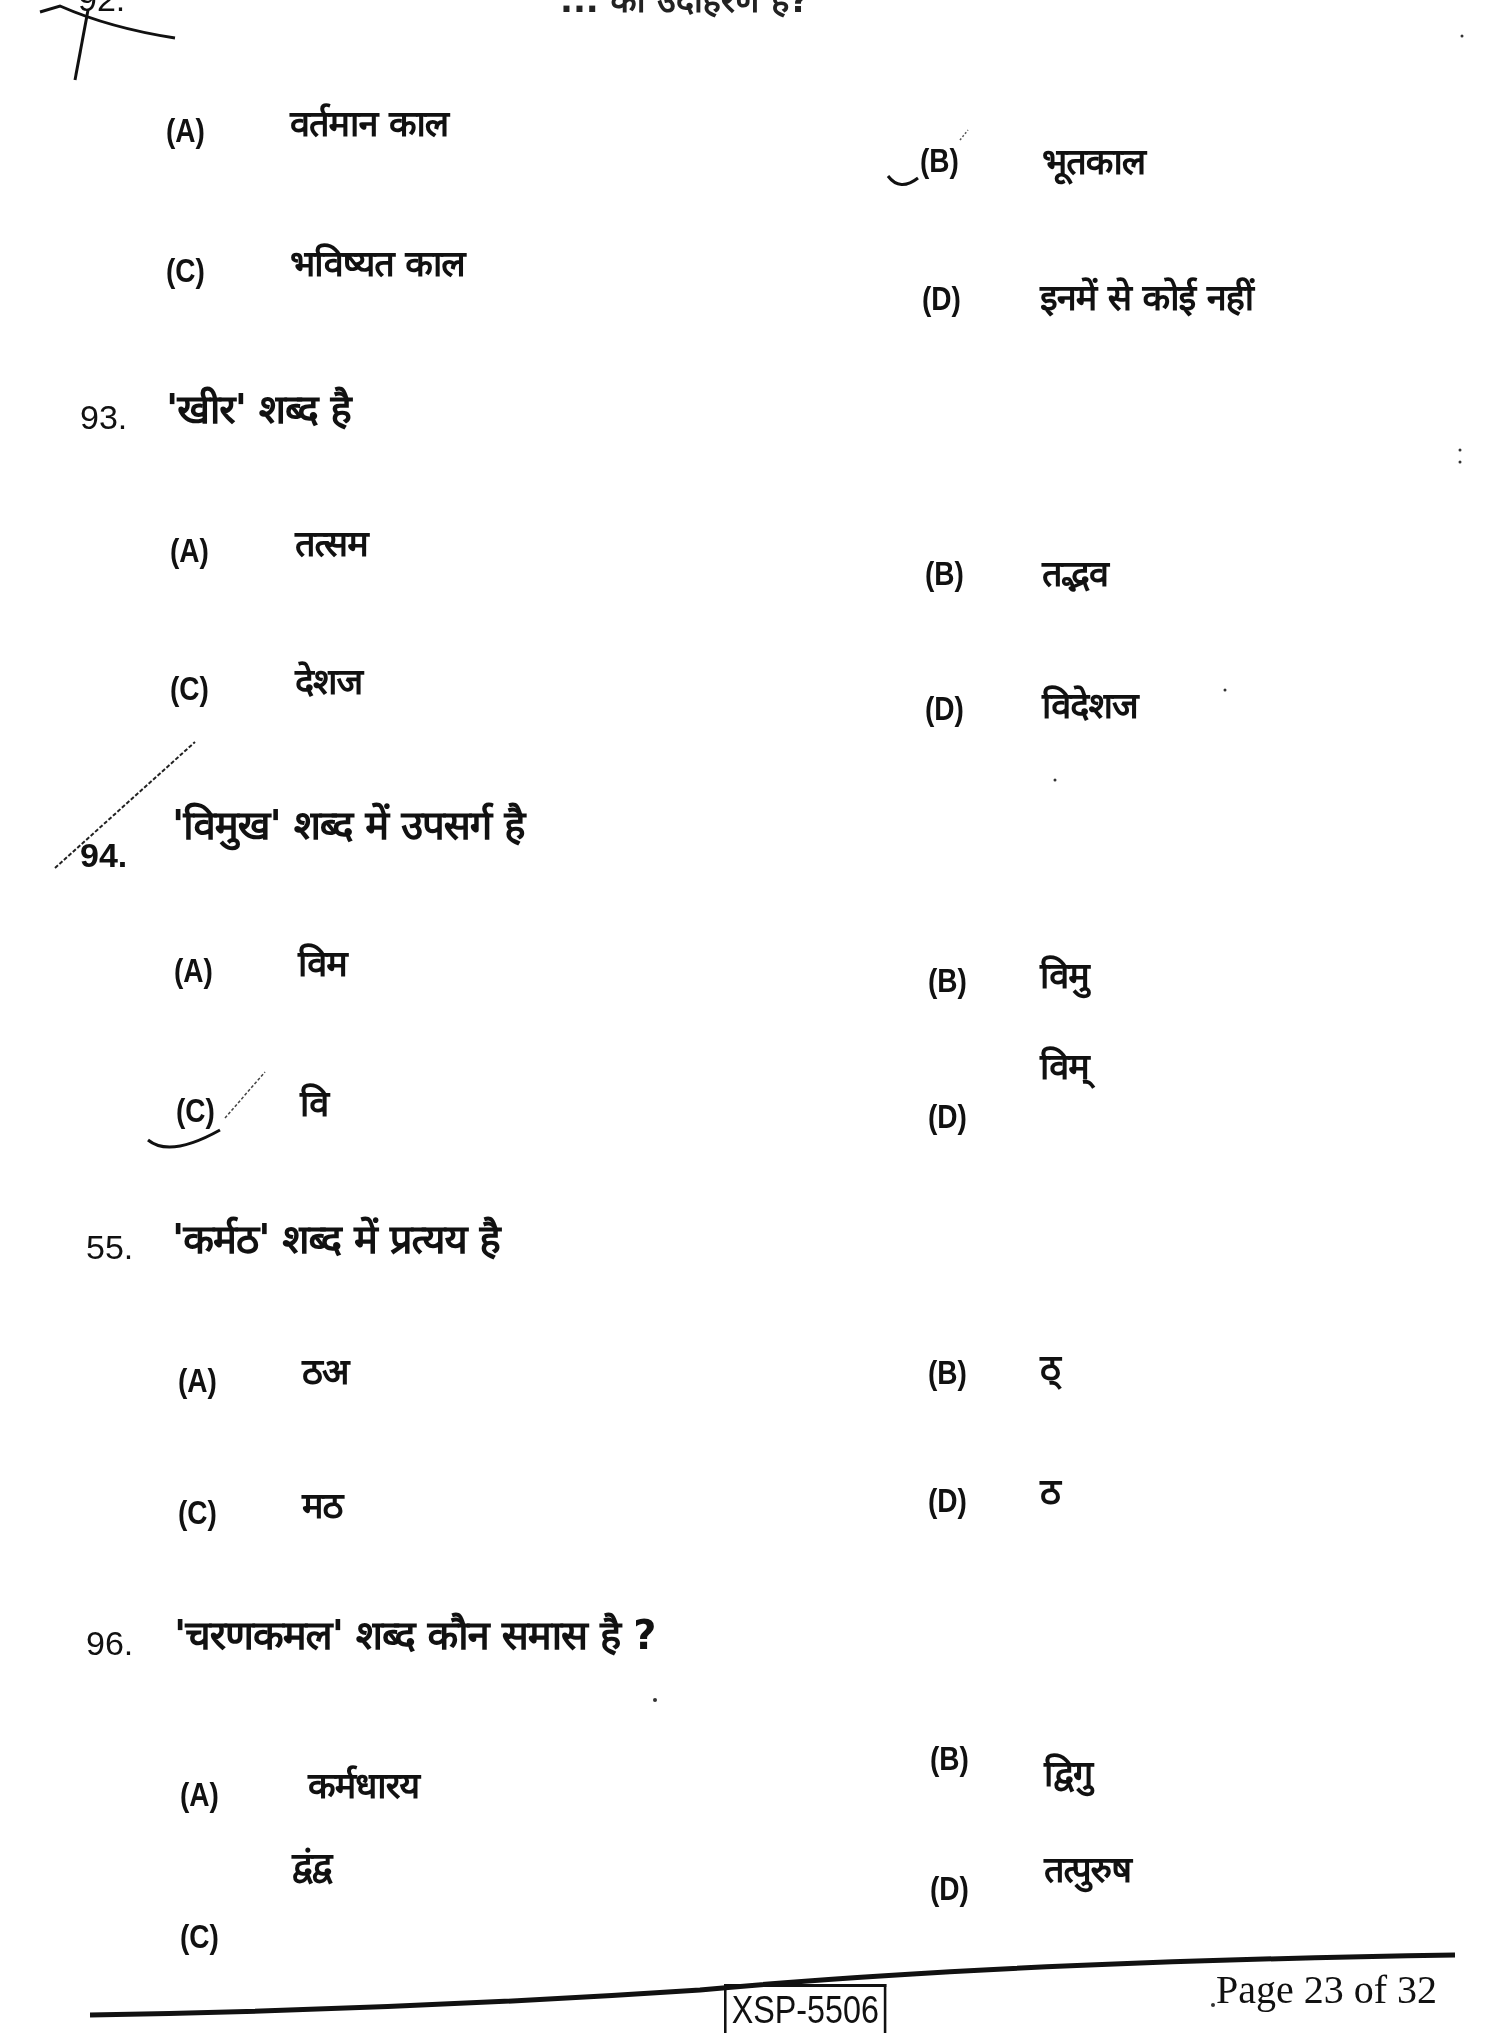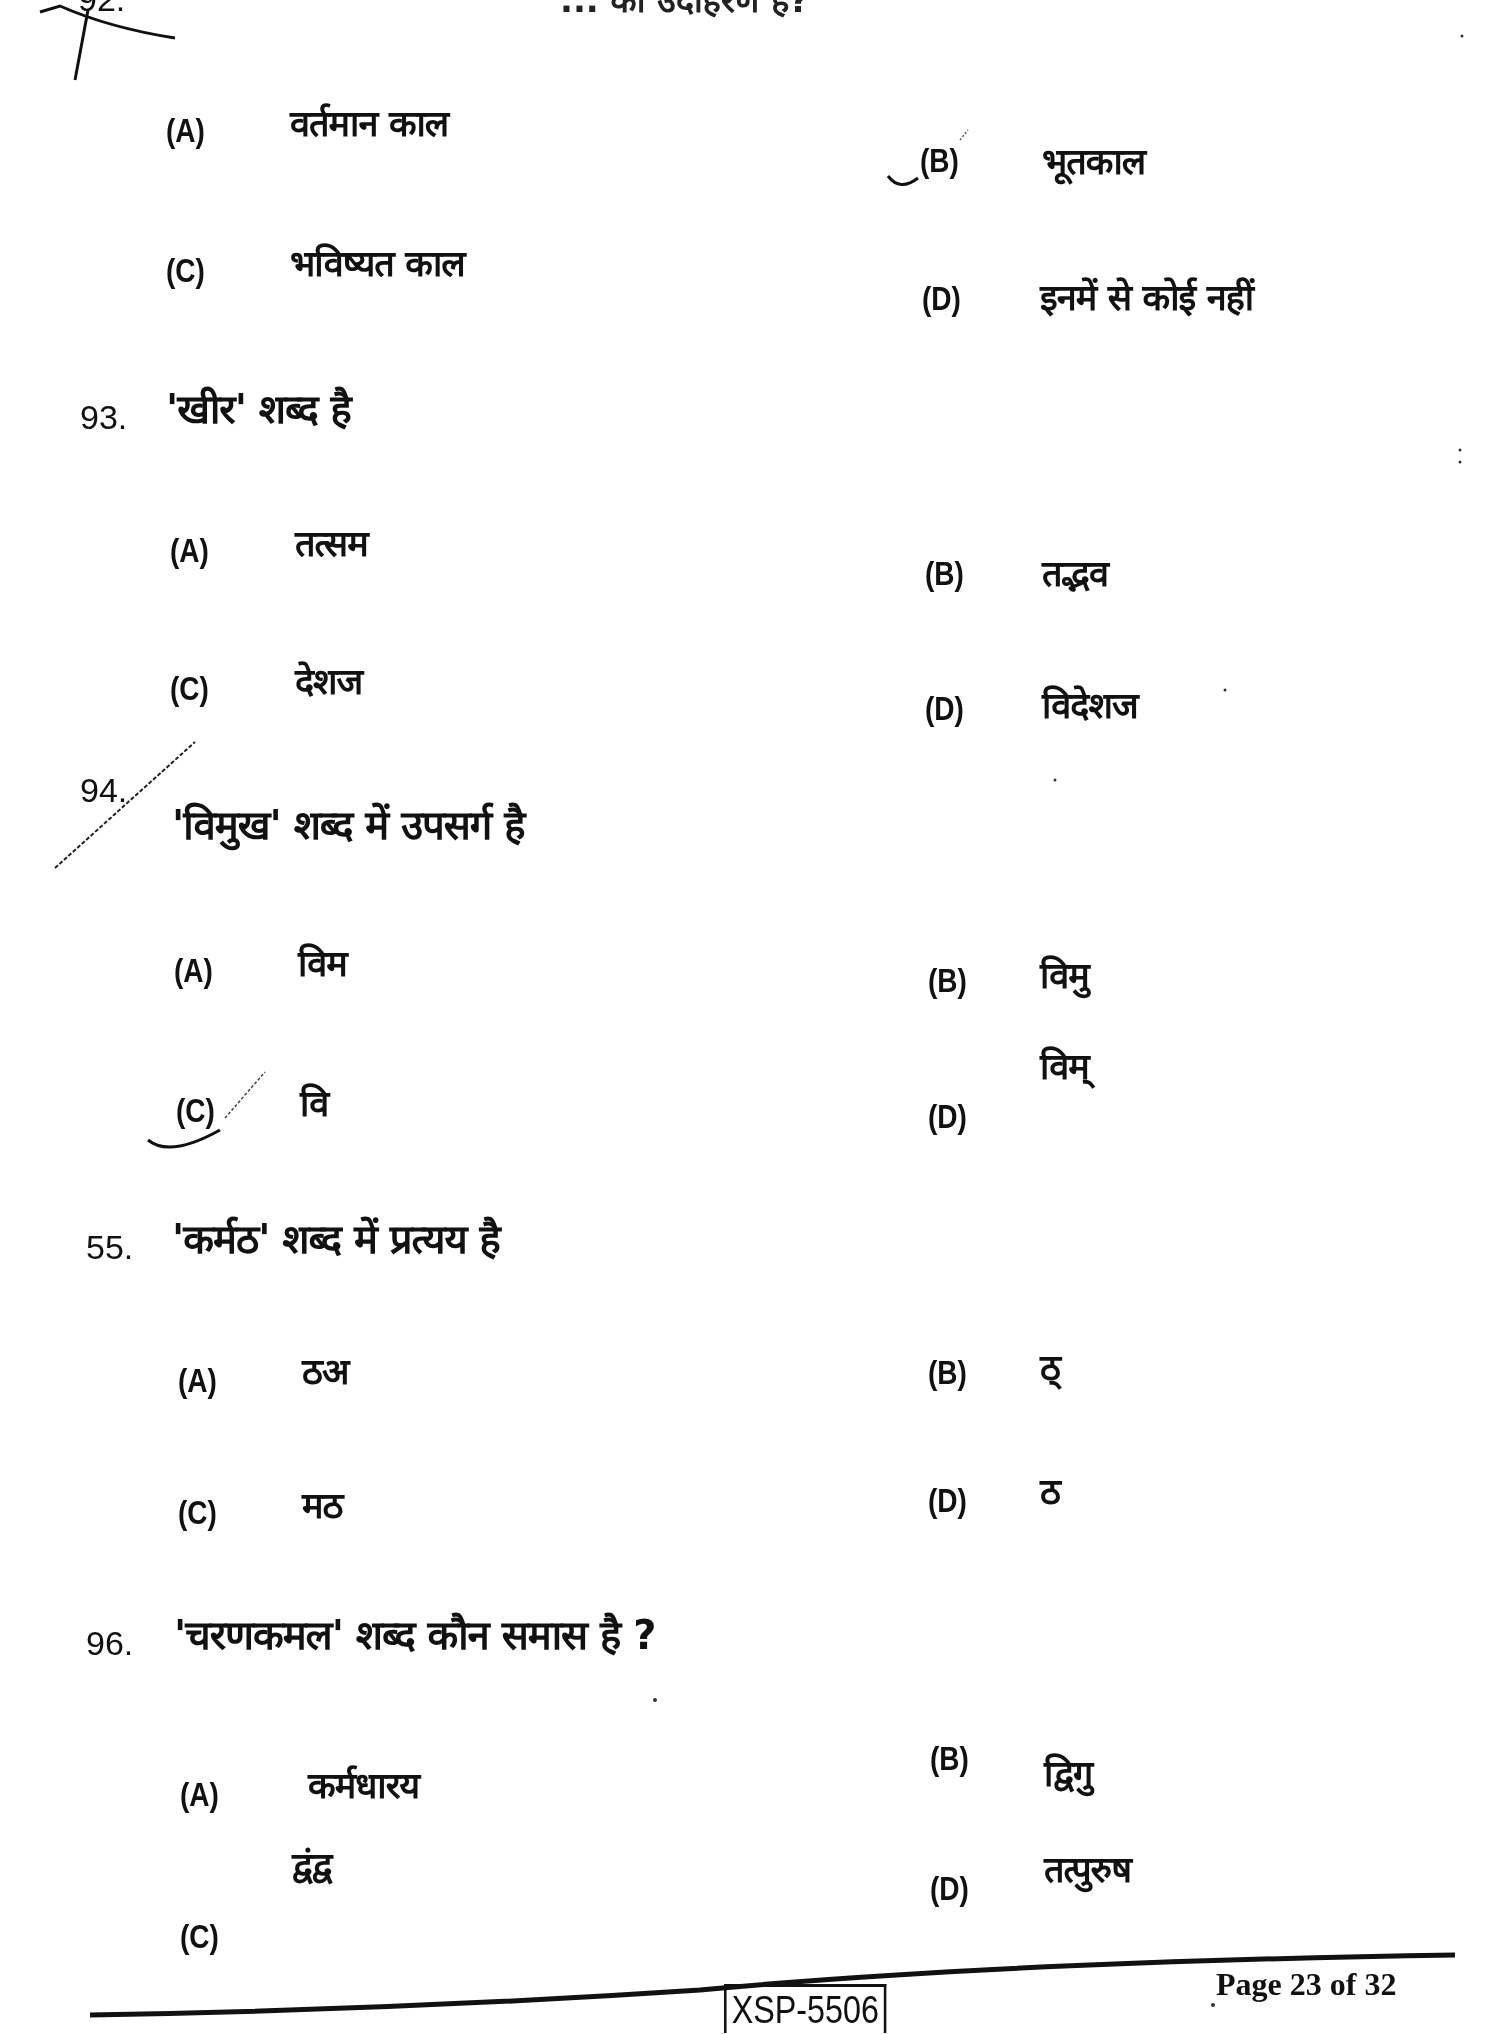--- a/index.html
+++ b/index.html
@@ -6,21 +6,21 @@
   body { width: 1505px; height: 2034px; position: relative; overflow: hidden;
          font-family: "Liberation Sans", "DejaVu Sans", sans-serif; color: #111; }
   .abs { position: absolute; white-space: nowrap; }
   .qnum { font-family: "Liberation Sans", sans-serif; font-size: 34px; }
   .qtext { font-family: "DejaVu Sans", sans-serif; font-size: 40px; font-weight: bold; letter-spacing: -1px; }
   .lbl { font-family: "Liberation Sans", sans-serif; font-size: 33px; font-weight: bold; transform: scaleX(0.85); transform-origin: left center; }
   .opt { font-family: "DejaVu Sans", sans-serif; font-size: 36px; font-weight: bold; letter-spacing: -1px; }
   .cut { font-family: "DejaVu Sans", sans-serif; font-size: 34px; font-weight: bold; }
   .xsp { font-family: "Liberation Sans", sans-serif; font-size: 38px; border: 3px solid #111; border-bottom: none;
          padding: 0 6px; line-height: 46px; transform: scaleX(0.85); transform-origin: left center; }
-  .page { font-family: "Liberation Serif", serif; font-size: 32px; font-weight: bold; }
+  .page { font-family: "Liberation Serif", serif; font-size: 40px; font-weight: normal; }
   svg.ink { position: absolute; left: 0; top: 0; pointer-events: none; }
 </style>
 </head>
 <body>
 
 <div class="abs qnum" style="left:78px; top:-20px;">92.</div>
 <div class="abs cut" style="left:560px; top:-24px; color:#222;">... का उदाहरण है?</div>
 
 <div class="abs lbl" style="left:166px; top:112px;">(A)</div>
 <div class="abs opt" style="left:290px; top:98px;">वर्तमान काल</div>
@@ -35,21 +35,21 @@
 <div class="abs qtext" style="left:166px; top:380px;">'खीर' शब्द है</div>
 <div class="abs lbl" style="left:170px; top:532px;">(A)</div>
 <div class="abs opt" style="left:295px; top:518px;">तत्सम</div>
 <div class="abs lbl" style="left:925px; top:555px;">(B)</div>
 <div class="abs opt" style="left:1042px; top:548px;">तद्भव</div>
 <div class="abs lbl" style="left:170px; top:670px;">(C)</div>
 <div class="abs opt" style="left:295px; top:656px;">देशज</div>
 <div class="abs lbl" style="left:925px; top:690px;">(D)</div>
 <div class="abs opt" style="left:1042px; top:680px;">विदेशज</div>
 
-<div class="abs qnum" style="left:80px; top:771px; font-weight:normal;">94.</div>
+<div class="abs qnum" style="left:80px; top:836px; font-weight:bold;">94.</div>
 <div class="abs qtext" style="left:172px; top:796px;">'विमुख' शब्द में उपसर्ग है</div>
 <div class="abs lbl" style="left:174px; top:952px;">(A)</div>
 <div class="abs opt" style="left:298px; top:938px;">विम</div>
 <div class="abs lbl" style="left:928px; top:962px;">(B)</div>
 <div class="abs opt" style="left:1040px; top:950px;">विमु</div>
 <div class="abs lbl" style="left:176px; top:1092px;">(C)</div>
 <div class="abs opt" style="left:300px; top:1078px;">वि</div>
 <div class="abs lbl" style="left:928px; top:1098px;">(D)</div>
 <div class="abs opt" style="left:1040px; top:1041px;">विम्</div>
 

